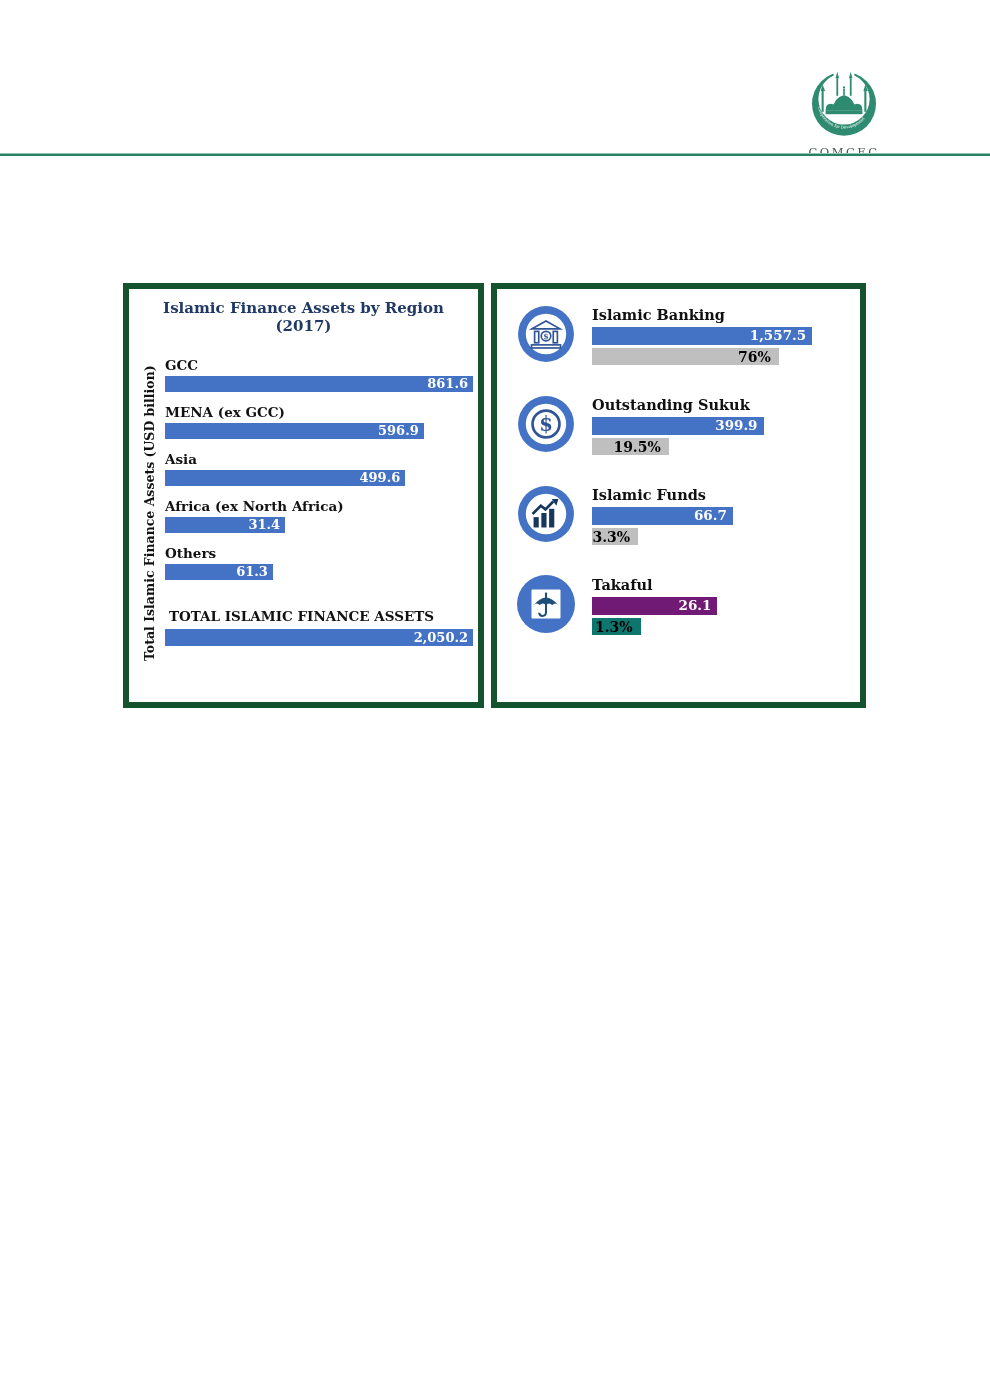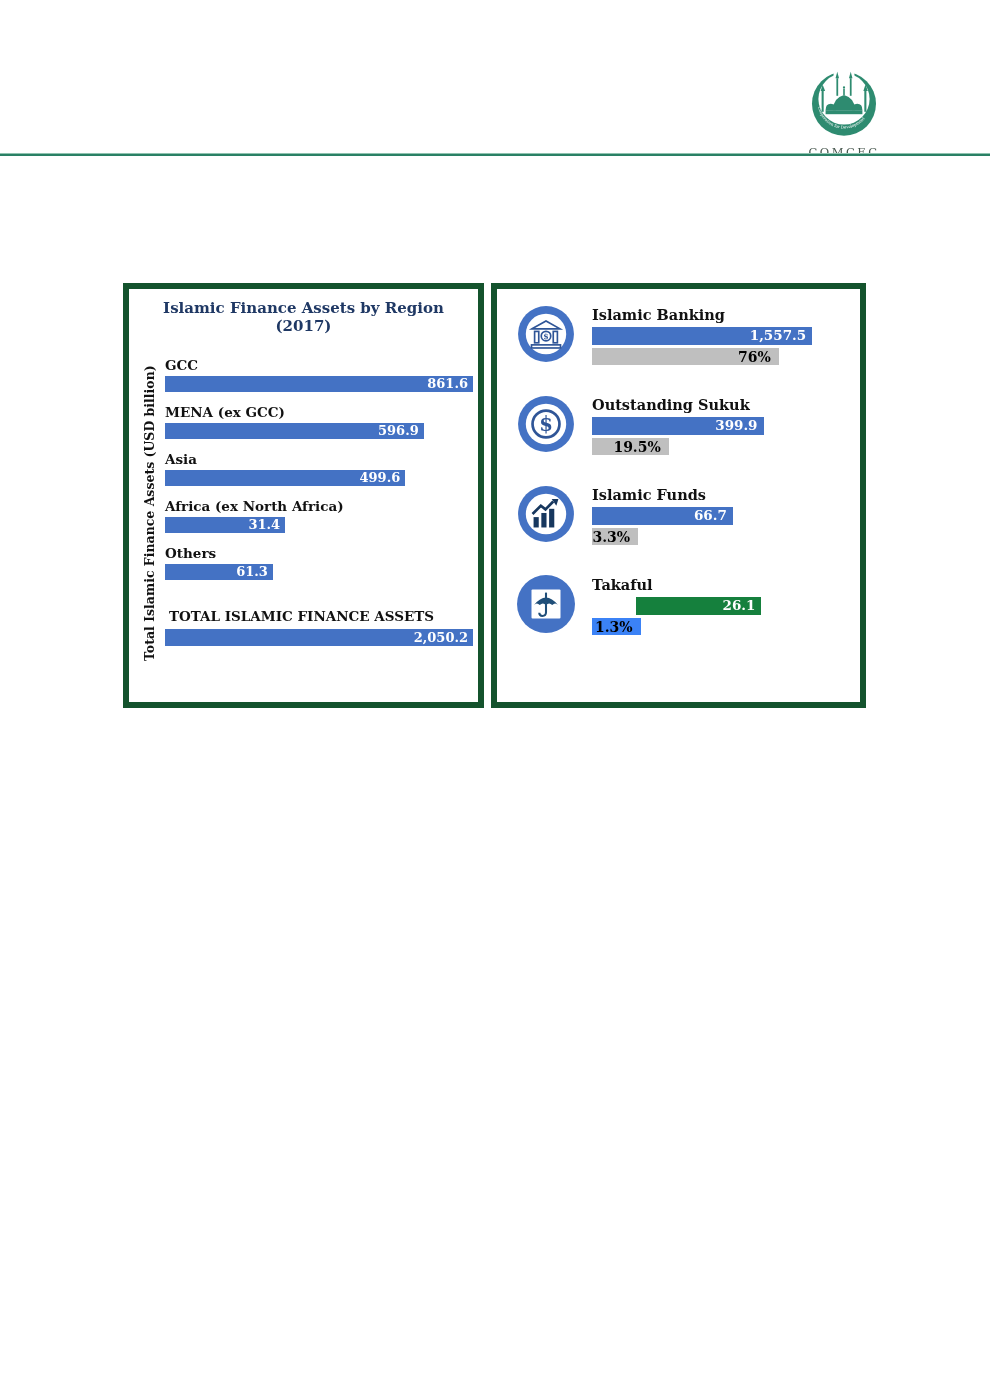--- a/index.html
+++ b/index.html
@@ -212,22 +212,22 @@
           <svg viewBox="0 0 56 56">
             <circle cx="28" cy="28" r="28" fill="#4472C4"></circle>
             <rect x="14" y="14" width="28" height="28" fill="#ffffff" rx="1"></rect>
             <path d="M16.5,29 Q28,14.5 39.5,29 Q37,26 34,29 Q31,26 28,29 Q25,26 22,29 Q19,26 16.5,29 Z" fill="#1F4E79"></path>
             <line x1="28" y1="17" x2="28" y2="29" stroke="#1F4E79" stroke-width="2"></line>
             <path d="M28,29 L28,36 Q28,39.5 24.5,39.5 Q21.5,39.5 21.5,36.5" fill="none" stroke="#1F4E79" stroke-width="2"></path>
           </svg>
         </div>
         <div class="dist-content">
           <div class="dist-label">Takaful</div>
-          <div class="vbar" style="width: 49%; background: #15803d; margin-left: 44px;">
+          <div class="vbar" style="width: 49%; background: #701a75;">
             <span>26.1</span>
           </div>
-          <div class="pbar" style="width: 19%; background: #3b82f6;">
+          <div class="pbar" style="width: 19%; background: #0f766e;">
             <span>1.3%</span>
           </div>
         </div>
       </div>
     </div>
 </section>
 
 </body></html>

